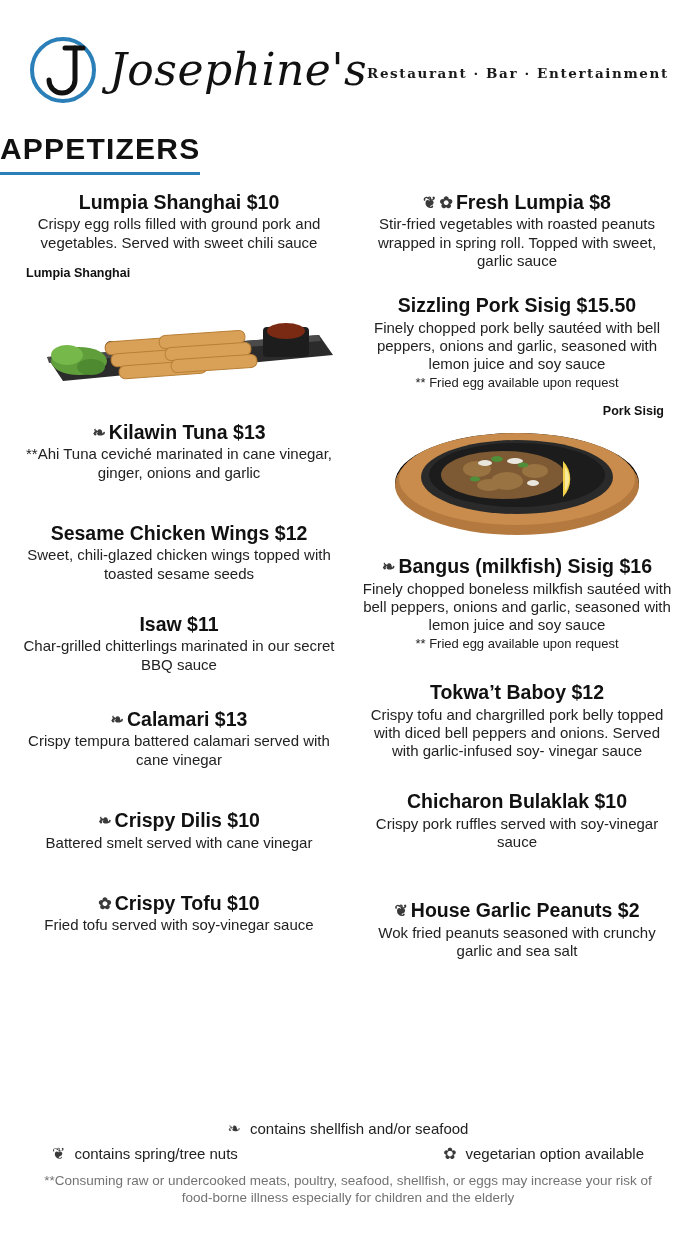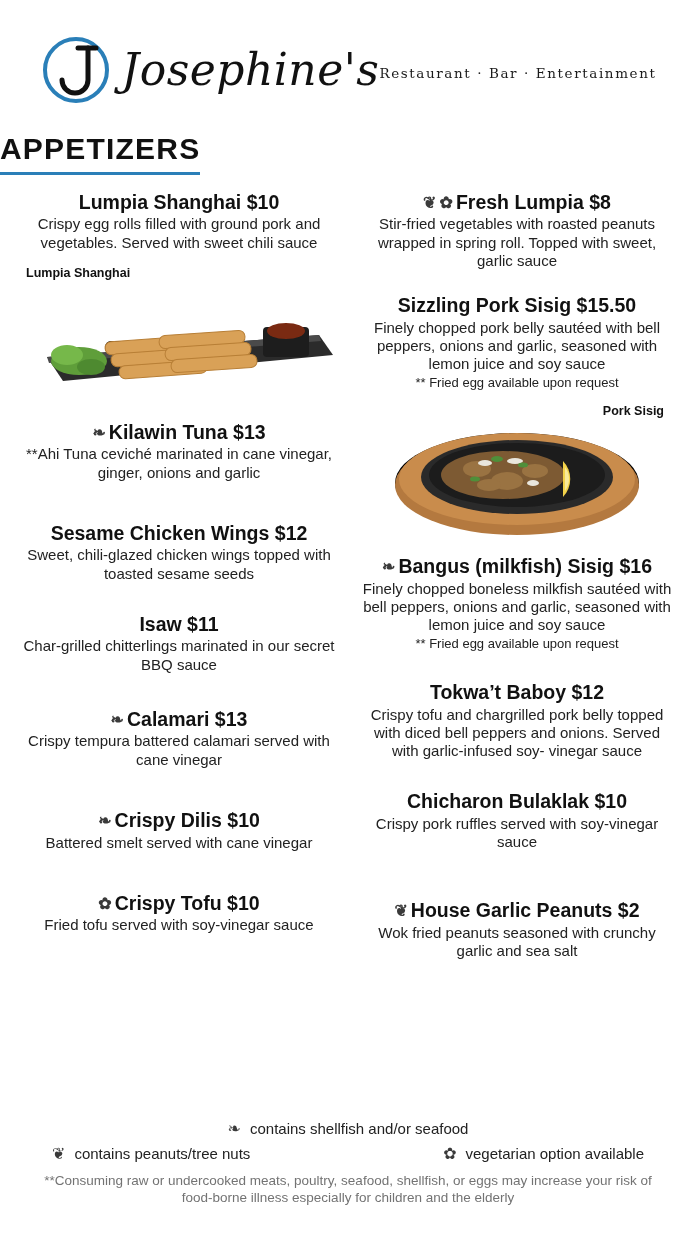--- a/index.html
+++ b/index.html
@@ -35,20 +35,21 @@
     font-style: italic;
     font-weight: 400;
   }
   .brand-sub {
     font-family: "DejaVu Serif", serif;
     font-size: 13.5px;
     letter-spacing: 1.6px;
     color: #1a1a1a;
     margin-top: 6px;
     white-space: nowrap;
+    font-weight: bold;
   }
 
   
   .section-title-wrap {
     text-align: left;
     margin-top: 26px;
   }
   .section-title {
     display: inline-block;
     font-size: 30px;
@@ -380,21 +381,21 @@
 <div class="legend">
   <div class="legend-row single">
     <span class="legend-item">
       <span class="icon-glyph">❧</span>
       <span>contains shellfish and/or seafood</span>
     </span>
   </div>
   <div class="legend-row pair">
     <span class="legend-item">
       <span class="icon-glyph">❦</span>
-      <span>contains peanuts/tree nuts</span>
+      <span>contains spring/tree nuts</span>
     </span>
     <span class="legend-item">
       <span class="icon-glyph">✿</span>
       <span>vegetarian option available</span>
     </span>
   </div>
 </div>
 
 <div class="disclaimer">**Consuming raw or undercooked meats, poultry, seafood, shellfish, or eggs may increase your risk of food-borne illness especially for children and the elderly</div>
 

